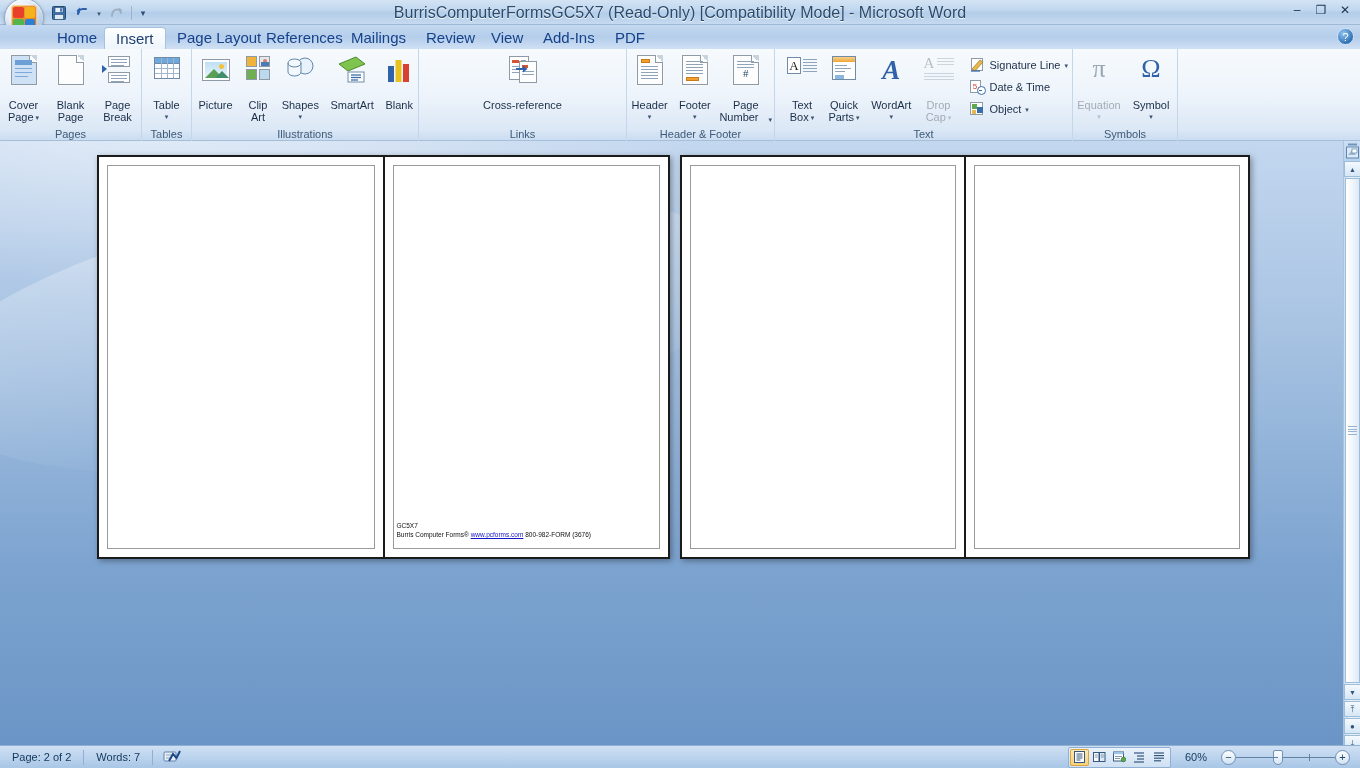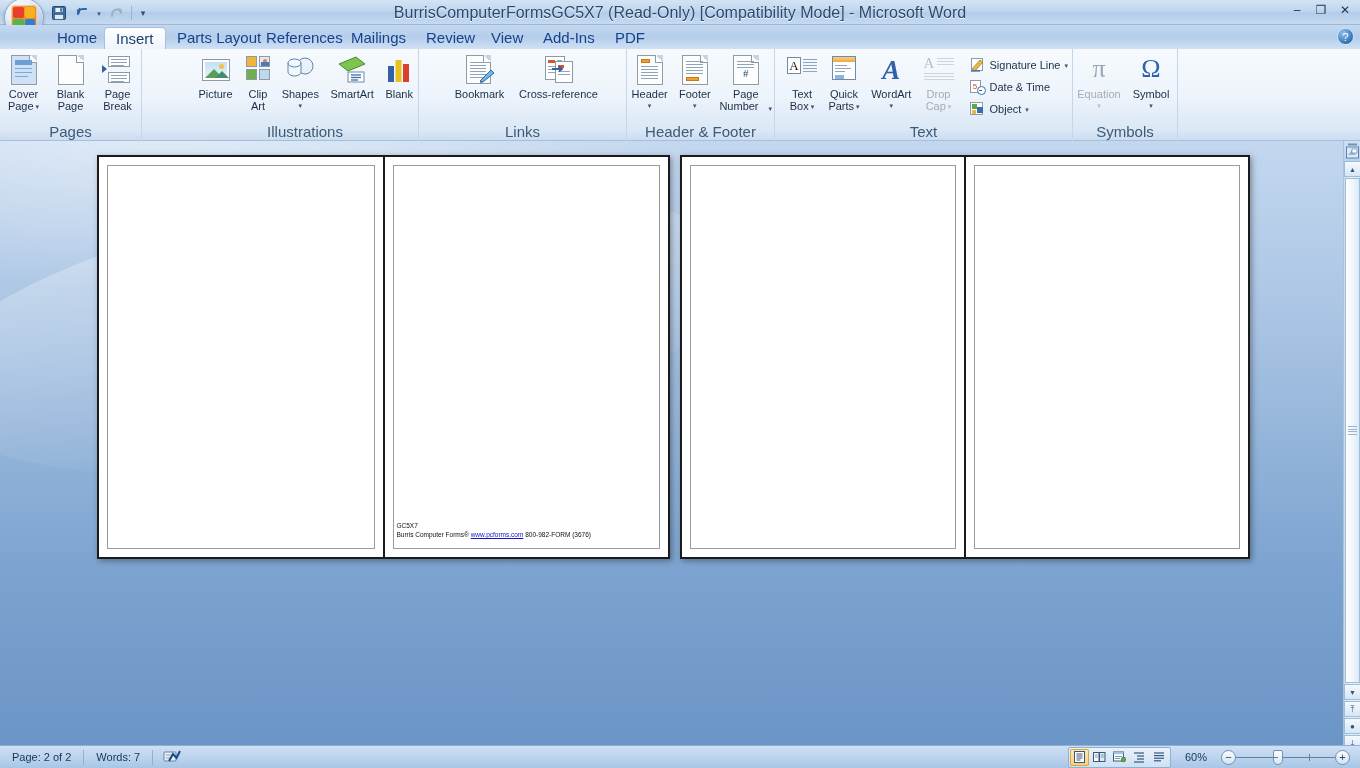--- a/index.html
+++ b/index.html
@@ -86,35 +86,35 @@
     position: absolute; left: 0; top: 49px; width: 1360px; height: 92px;
     background: linear-gradient(to bottom, #f6fafd 0%, #eef4fb 50%, #dce8f6 88%, #cbddf1 100%);
     border-bottom: 1px solid #a5bfdb;
   }
   .rgroup {
     position: absolute; top: 0; height: 92px;
     border-right: 1px solid #c4d6ea;
   }
   .rgroup-label {
     position: absolute; bottom: 1px; left: 0; width: 100%;
-    text-align: center; font-size: 15px; color: #3d5a77;
+    text-align: center; font-size: 11px; color: #3d5a77;
   }
   .rgroup-body {
     position: absolute; top: 2px; left: 0; width: 100%; height: 72px;
     display: flex; align-items: flex-start; justify-content: center;
   }
   .bigbtn {
     width: 48px; min-height: 68px; padding-top: 3px;
     display: flex; flex-direction: column; align-items: center;
     font-size: 11px; color: #1b2e47; text-align: center; line-height: 11.5px;
     border-radius: 3px;
   }
   .bigbtn.wide { width: 60px; }
   .bigbtn.xwide { width: 72px; }
-  .bigbtn .lbl { margin-top: 3px; }
+  .bigbtn .lbl { margin-top: 14px; }
   .bigbtn.disabled { color: #a3acb5; }
   .ico { width: 32px; height: 32px; position: relative; }
   .caret { font-size: 7px; line-height: 7px; color: #3b536e; display:block; margin-top:1px;}
 
   .smallbtn {
     display: flex; align-items: center; gap: 4px; height: 21px;
     padding: 0 4px 0 2px; font-size: 11px; color: #1b2e47; border-radius: 3px;
     white-space: nowrap;
   }
   .sico { width: 16px; height: 16px; position: relative; flex: none; }
@@ -277,21 +277,21 @@
   <div class="wincontrols">
     <div class="wc">–</div>
     <div class="wc">❐</div>
     <div class="wc">✕</div>
   </div>
 </div>
 
 <div class="ribbon-tabs">
   <div class="tab" style="left:46px">Home</div>
   <div class="tab active" style="left:104px">Insert</div>
-  <div class="tab" style="left:166px">Parts Layout</div>
+  <div class="tab" style="left:166px">Page Layout</div>
   <div class="tab" style="left:255px">References</div>
   <div class="tab" style="left:340px">Mailings</div>
   <div class="tab" style="left:415px">Review</div>
   <div class="tab" style="left:480px">View</div>
   <div class="tab" style="left:532px">Add-Ins</div>
   <div class="tab" style="left:604px">PDF</div>
   <div class="ribbon-help">?</div>
 </div>
 
 <div class="ribbon">
@@ -337,20 +337,40 @@
           </span>
           <span style="position:absolute;left:0px;top:11px;width:0;height:0;border-left:5px solid #2f62a8;border-top:4px solid transparent;border-bottom:4px solid transparent"></span>
         </span>
         <span class="lbl">Page</span>
         <span>Break</span>
       </div>
     </div>
     <div class="rgroup-label">Pages</div>
   </div>
 
+  <div class="rgroup" style="left:142px; width:50px">
+    <div class="rgroup-body">
+      <div class="bigbtn">
+        <span class="ico">
+          <span style="position:absolute;left:3px;top:3px;width:26px;height:22px;background:#fff;border:1px solid #6f8ba8">
+            <span style="position:absolute;left:0;top:0;right:0;height:5px;background:#6fa8dc"></span>
+            <span style="position:absolute;left:0;right:0;top:5px;height:1px;background:#6f8ba8"></span>
+            <span style="position:absolute;left:0;right:0;top:10px;height:1px;background:#9fb6cd"></span>
+            <span style="position:absolute;left:0;right:0;top:15px;height:1px;background:#9fb6cd"></span>
+            <span style="position:absolute;top:0;bottom:0;left:6px;width:1px;background:#9fb6cd"></span>
+            <span style="position:absolute;top:0;bottom:0;left:12px;width:1px;background:#9fb6cd"></span>
+            <span style="position:absolute;top:0;bottom:0;left:18px;width:1px;background:#9fb6cd"></span>
+          </span>
+        </span>
+        <span class="lbl">Table</span>
+        <span class="caret">▾</span>
+      </div>
+    </div>
+    <div class="rgroup-label">Tables</div>
+  </div>
 
   <div class="rgroup" style="left:192px; width:227px">
     <div class="rgroup-body">
       <div class="bigbtn wide">
         <span class="ico">
           <span style="position:absolute;left:2px;top:5px;width:28px;height:22px;background:#fff;border:1px solid #8e9aa6;padding:2px">
             <span style="position:absolute;left:2px;top:2px;right:2px;bottom:2px;background:linear-gradient(to bottom,#bfe0f5,#e8f4fb)"></span>
             <span style="position:absolute;right:5px;top:4px;width:5px;height:5px;border-radius:50%;background:#f5c13c"></span>
             <span style="position:absolute;left:2px;bottom:2px;width:0;height:0;border-left:9px solid transparent;border-right:9px solid transparent;border-bottom:9px solid #5b9f56"></span>
             <span style="position:absolute;left:12px;bottom:2px;width:0;height:0;border-left:7px solid transparent;border-right:7px solid transparent;border-bottom:7px solid #3f8f6a"></span>
@@ -405,40 +425,20 @@
           </svg>
         </span>
         <span class="lbl">Blank</span>
       </div>
     </div>
     <div class="rgroup-label">Illustrations</div>
   </div>
 
   <div class="rgroup" style="left:419px; width:208px">
     <div class="rgroup-body">
-      <div class="bigbtn xwide">
-        <span class="ico">
-          <span class="pageicon" style="left:2px;width:25px;height:29px">
-              <span class="pagefold"></span>
-            <span class="lines">
-                <i></i>
-                <i></i>
-                <i></i>
-                <i></i>
-                <i></i>
-                <i></i>
-              </span>
-          </span>
-          <svg width="18" height="16" viewBox="0 0 18 16" style="position:absolute;right:0;bottom:2px">
-            <path d="M2 13 L13 2 l3 3 L5 14 Z" fill="#6cb7e8" stroke="#2a6ea8"></path>
-            <path d="M2 13 L5 14 L2.5 15.5 Z" fill="#5a6773"></path>
-          </svg>
-        </span>
-        <span class="lbl">Bookmark</span>
-      </div>
       <div class="bigbtn" style="width:86px">
         <span class="ico">
           <span style="position:absolute;left:2px;top:2px;width:20px;height:24px;background:#fff;border:1px solid #8e9aa6">
             <span style="position:absolute;left:2px;top:3px;width:7px;height:3px;background:#d8542f"></span>
             <span style="position:absolute;left:11px;top:3px;right:2px;height:1px;background:#8fa4bb"></span>
             <span style="position:absolute;left:2px;top:9px;right:2px;height:1px;background:#8fa4bb"></span>
             <span style="position:absolute;left:2px;top:12px;right:2px;height:1px;background:#8fa4bb"></span>
             <span style="position:absolute;left:2px;top:15px;right:6px;height:1px;background:#8fa4bb"></span>
           </span>
           <span style="position:absolute;left:12px;top:7px;width:18px;height:22px;background:#fff;border:1px solid #8e9aa6">

